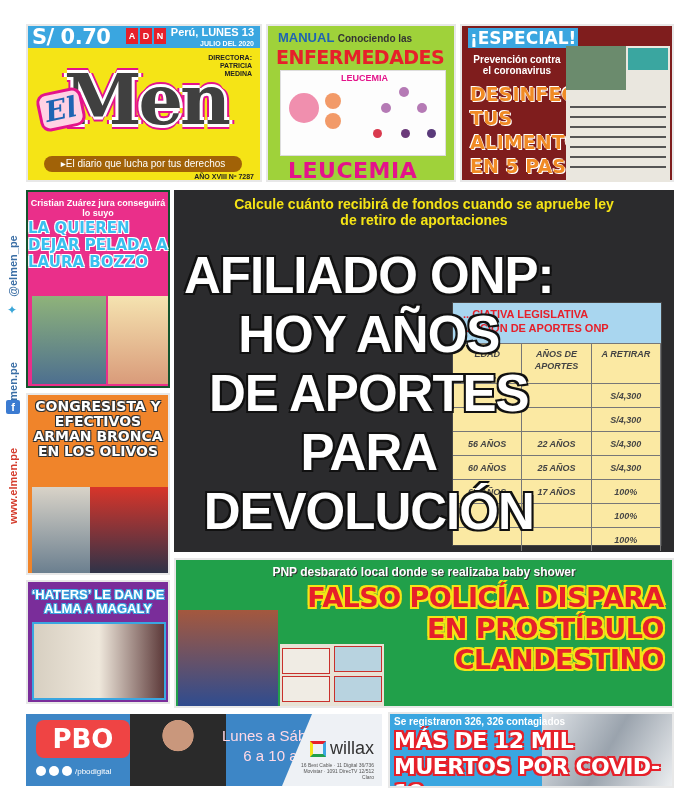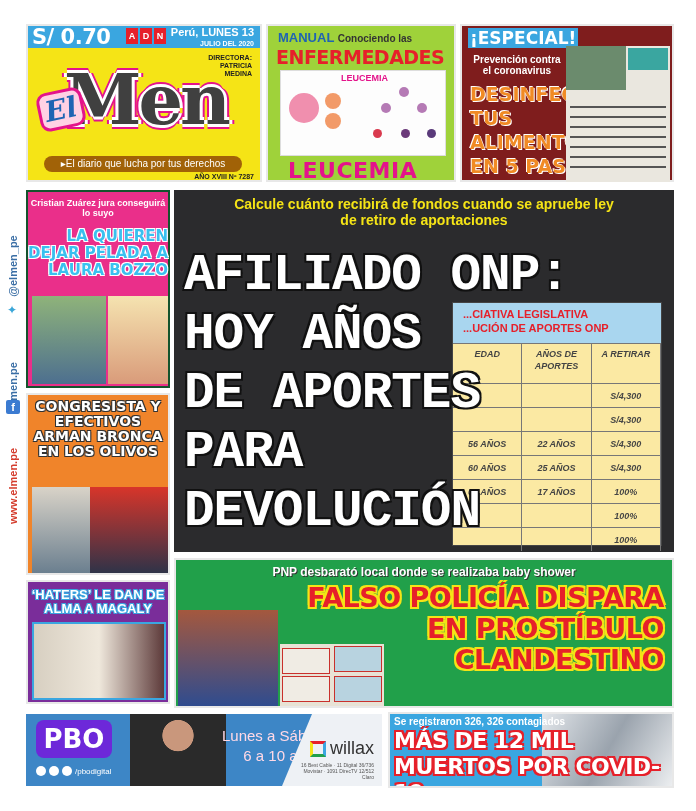--- a/index.html
+++ b/index.html
@@ -47,21 +47,21 @@
   .pe-prev { position:absolute; left:10px; top:28px; font-size:10px; font-weight:bold; color:#fff; text-align:center; line-height:11px; }
   .pe-des { position:absolute; left:8px; top:56px; font-size:19px; font-weight:900; color:#f08a24; line-height:24px; font-family:"DejaVu Sans", sans-serif; text-shadow:1px 1px 0 #fff, -1px -1px 0 #fff; }
   .pe-img { position:absolute; left:104px; top:20px; width:104px; height:136px; background:#eae7df; }
   .pe-img .photo { position:absolute; left:0; top:0; width:60px; height:44px; background:#6b8b6d; }
   .pe-img .head { position:absolute; left:62px; top:2px; width:40px; height:22px; background:#3aa6a0; }
   .pe-img .line { position:absolute; height:2px; background:#555; }
 
   
   .story-laura { left: 26px; top: 190px; width: 144px; height: 198px; background: #ea2f8a; border:2px solid #14532d; }
   .sl-pre { position:absolute; left:0; top:6px; width:100%; text-align:center; font-size:9px; font-weight:bold; color:#fff; line-height:10px; }
-  .sl-head { position:absolute; left:0; top:28px; width:100%; text-align:right; font-size:15px; font-weight:900; color:#3ac0ef; line-height:17px; text-shadow:1px 1px 0 #fff, -1px -1px 0 #fff, 1px -1px 0 #fff, -1px 1px 0 #fff; font-family:"DejaVu Sans", sans-serif;margin-top:8px; }
+  .sl-head { position:absolute; left:0; top:28px; width:100%; text-align:left; font-size:15px; font-weight:900; color:#3ac0ef; line-height:17px; text-shadow:1px 1px 0 #fff, -1px -1px 0 #fff, 1px -1px 0 #fff, -1px 1px 0 #fff; font-family:"DejaVu Sans", sans-serif; }
   .sl-img1 { position:absolute; left:4px; top:104px; width:74px; height:88px; background:linear-gradient(#8fb37a,#4d6f8f); }
   .sl-img2 { position:absolute; left:80px; top:104px; width:60px; height:88px; background:linear-gradient(#f5e3b0,#d99b7a); }
 
   .story-cong { left: 26px; top: 393px; width: 144px; height: 182px; background: #f0842a; border:2px solid #e8e8e8; }
   .sc-head { position:absolute; left:0; top:4px; width:100%; text-align:center; font-size:14px; font-weight:900; color:#fff; line-height:15px; text-shadow:1px 1px 0 #333, -1px -1px 0 #333, 1px -1px 0 #333, -1px 1px 0 #333; font-family:"DejaVu Sans", sans-serif; }
   .sc-img1 { position:absolute; left:4px; top:92px; width:58px; height:86px; background:linear-gradient(#d9d3c8,#6b7f8f); }
   .sc-img2 { position:absolute; left:62px; top:92px; width:78px; height:86px; background:linear-gradient(#d8352a,#2f3348); }
 
   .story-mag { left: 26px; top: 580px; width: 144px; height: 124px; background: #7a2d9a; border:2px solid #e8e8e8; }
   .smg-head { position:absolute; left:0; top:6px; width:100%; text-align:center; font-size:13px; font-weight:900; color:#fff; line-height:14px; text-shadow:1px 1px 0 #3aa6e0, -1px -1px 0 #3aa6e0, 1px -1px 0 #3aa6e0, -1px 1px 0 #3aa6e0; font-family:Liberation Sans, sans-serif; z-index:2; }
@@ -70,33 +70,33 @@
   
   .main { left: 174px; top: 190px; width: 500px; height: 362px; background: #2b2b2d; }
   .main-kicker { position:absolute; left:0; top:6px; width:100%; text-align:center; font-size:14px; font-weight:bold; color:#f5e416; line-height:16px; font-family:"Liberation Sans", sans-serif; }
   .onp-table { position:absolute; left:278px; top:112px; width:210px; height:244px; background:#fbe9a3; border:1px solid #444; }
   .onp-table .t-head { position:absolute; left:0; top:0; width:100%; height:40px; background:#a9d6ef; color:#e6202a; font-weight:bold; font-size:11px; line-height:14px; padding:4px 0 0 10px; }
   .onp-grid { position:absolute; left:0; top:40px; width:100%; }
   .onp-row { display:flex; height:24px; border-top:1px solid #777; }
   .onp-row div { flex:1; border-right:1px solid #777; font-size:9px; font-weight:bold; font-style:italic; color:#444; text-align:center; line-height:24px; }
   .onp-row.hdr { height:40px; }
   .onp-row.hdr div { line-height:12px; padding-top:4px; }
-  .main-head { position:absolute; left:10px; top:56px; font-family:Liberation Mono, monospace; font-weight:900; font-size:51px; line-height:59px; color:#fff; letter-spacing:-1px; z-index:3; text-shadow: 2px 2px 0 #111, -2px -2px 0 #111, 2px -2px 0 #111, -2px 2px 0 #111; }
+  .main-head { position:absolute; left:10px; top:56px; font-family:Liberation Sans, sans-serif; font-weight:900; font-size:51px; line-height:59px; color:#fff; letter-spacing:-1px; z-index:3; text-shadow: 2px 2px 0 #111, -2px -2px 0 #111, 2px -2px 0 #111, -2px 2px 0 #111; text-align: center; }
 
   
   .police { left: 174px; top: 558px; width: 500px; height: 150px; background: #21a04a; border:2px solid #e8e8e8; }
   .po-kicker { position:absolute; left:0; top:5px; width:100%; text-align:center; font-size:12px; font-weight:bold; color:#fff; text-shadow:1px 1px 0 #333; }
   .po-head { position:absolute; right:8px; top:22px; text-align:right; font-family:"DejaVu Sans", sans-serif; font-weight:900; font-size:27px; line-height:31px; color:#e6202a; letter-spacing:-0.5px; text-shadow: 2px 2px 0 #f5e416, -2px -2px 0 #f5e416, 2px -2px 0 #f5e416, -2px 2px 0 #f5e416; z-index:2; }
   .po-img1 { position:absolute; left:2px; top:50px; width:100px; height:96px; background:linear-gradient(#a4583e,#2f4c8f); }
   .po-img2 { position:absolute; left:104px; top:84px; width:104px; height:62px; background:#e8e2d5; }
   .po-img2 .idc { position:absolute; width:48px; height:26px; background:#f0ece4; border:1px solid #c9302c; }
 
   
   .ad { left: 26px; top: 714px; width: 356px; height: 72px; background: #3d86c6; overflow:hidden; }
-  .ad-logo { position:absolute; left:10px; top:6px; width:76px; height:38px; background:#6d28d9; border-radius:8px; color:#fff; font-size:26px; font-weight:900; text-align:center; line-height:38px; font-family:"DejaVu Sans", sans-serif; }
+  .ad-logo { position:absolute; left:10px; top:6px; width:94px; height:38px; background:#ef4444; border-radius:8px; color:#fff; font-size:26px; font-weight:900; text-align:center; line-height:38px; font-family:"DejaVu Sans", sans-serif; }
   .ad-social { position:absolute; left:10px; top:52px; font-size:8px; color:#fff; display:flex; gap:3px; align-items:flex-end; }
   .ad-social .dot { width:10px; height:10px; border-radius:50%; background:#fff; }
   .ad-man { position:absolute; left:104px; top:0; width:96px; height:72px; background:radial-gradient(circle at 50% 30%, #c9977c 0 22%, #2a2a2a 23% 100%); }
   .ad-sched { position:absolute; left:196px; top:12px; font-size:15px; color:#ffd9e6; text-align:center; line-height:20px; }
   .ad-white { position:absolute; right:0; top:0; width:100px; height:72px; background:#eef1f5; clip-path:polygon(30% 0, 100% 0, 100% 100%, 0 100%); }
   .ad-willax { position:absolute; right:8px; top:24px; font-size:18px; color:#333; display:flex; align-items:center; gap:4px; }
   .ad-willax .sq { width:16px; height:16px; border:3px solid; border-color:#e6202a #3aa6e0 #21a04a #f5e416; }
   .ad-ch { position:absolute; right:8px; top:48px; font-size:5px; color:#555; text-align:right; line-height:6px; }
 
   

